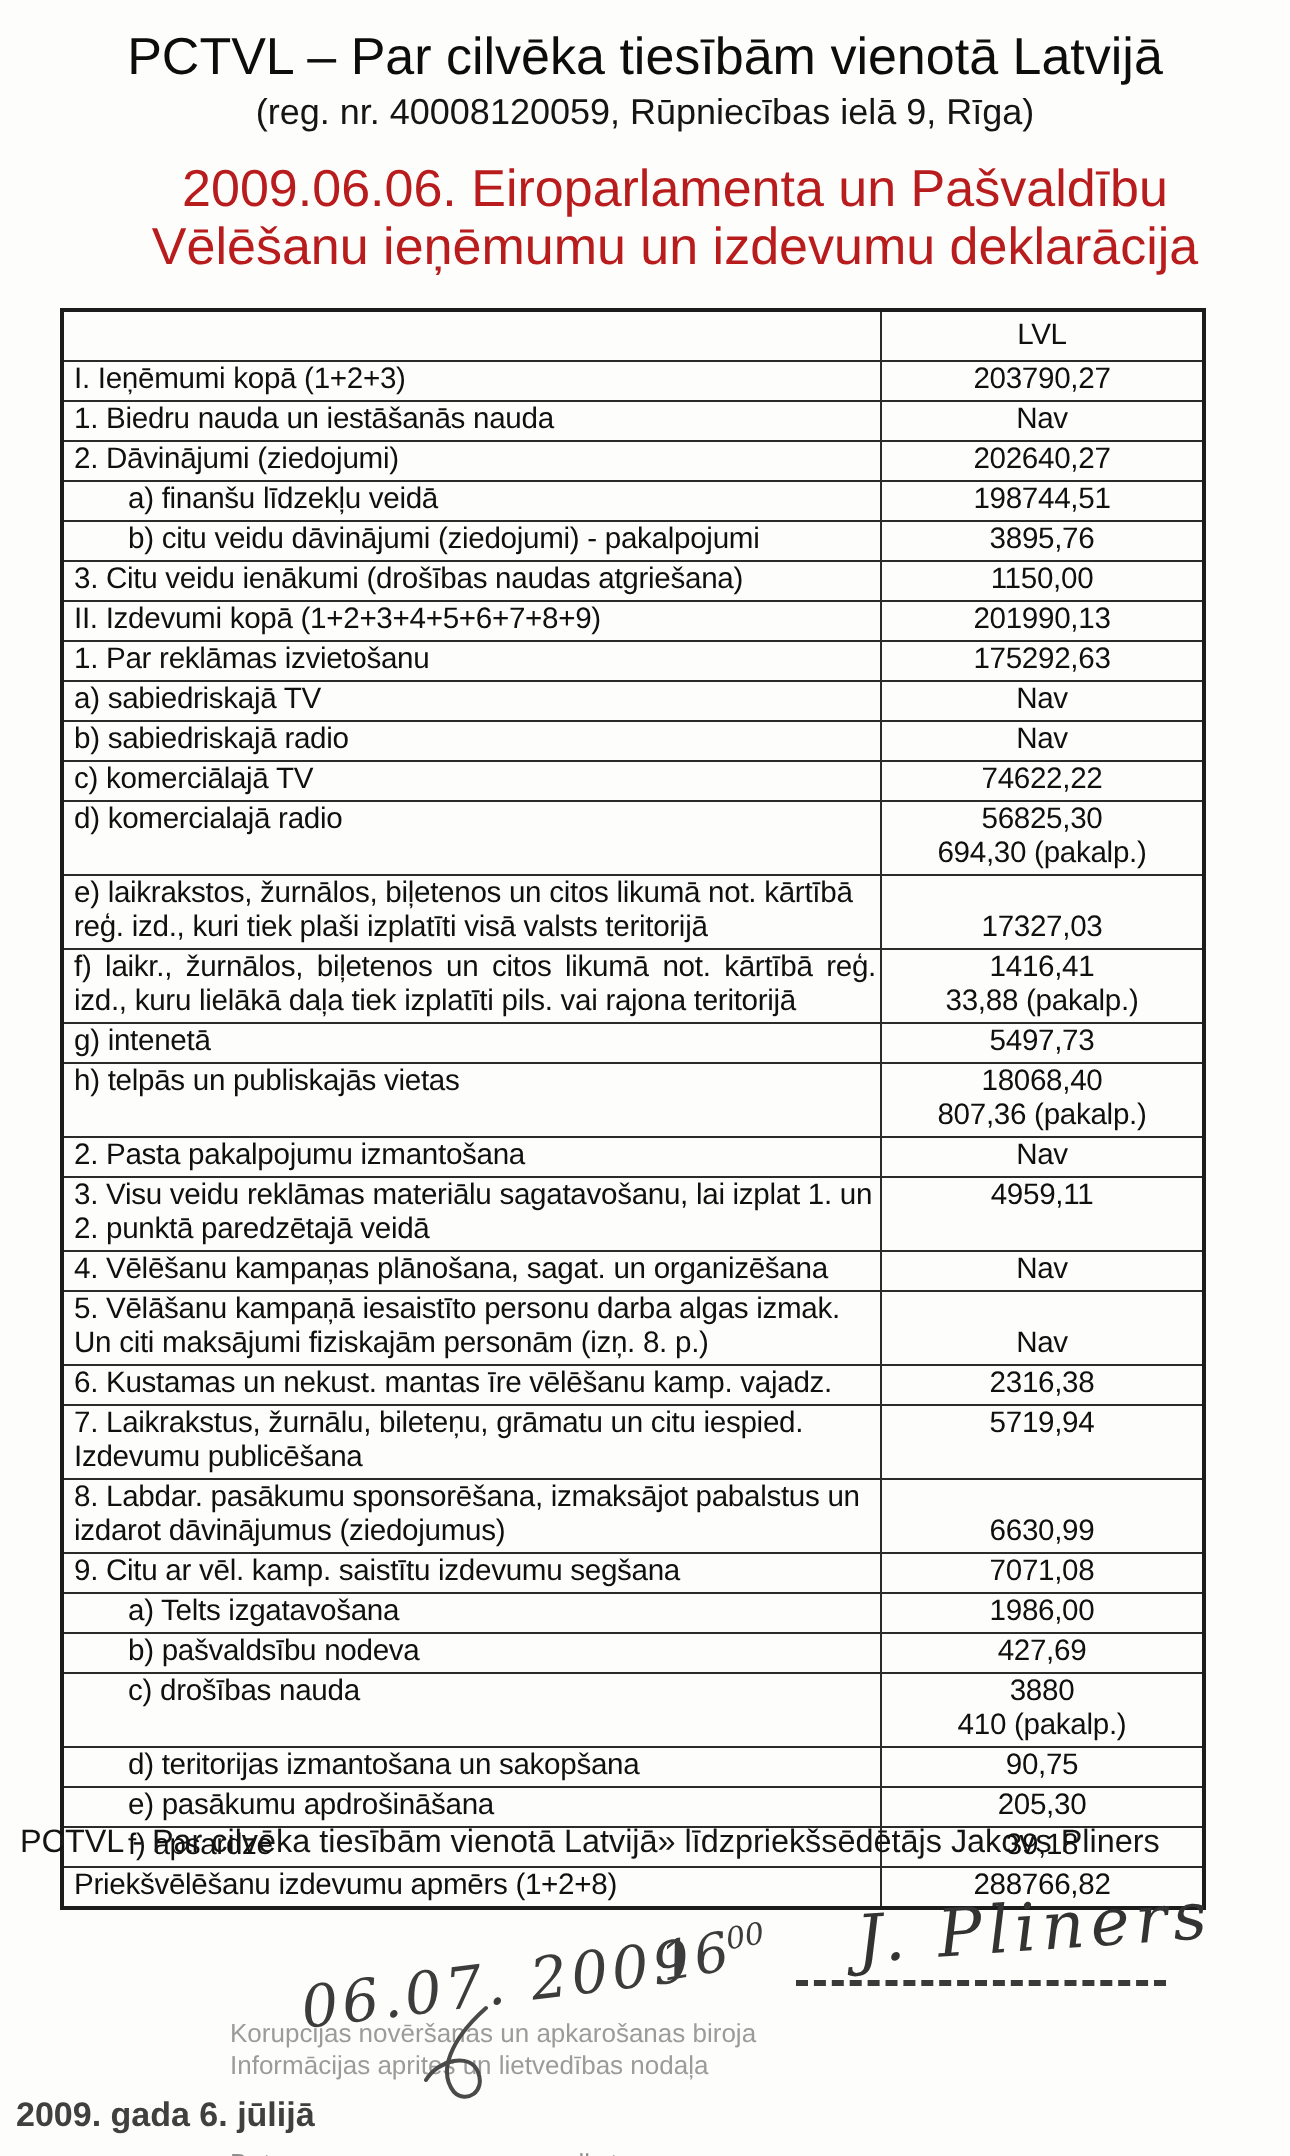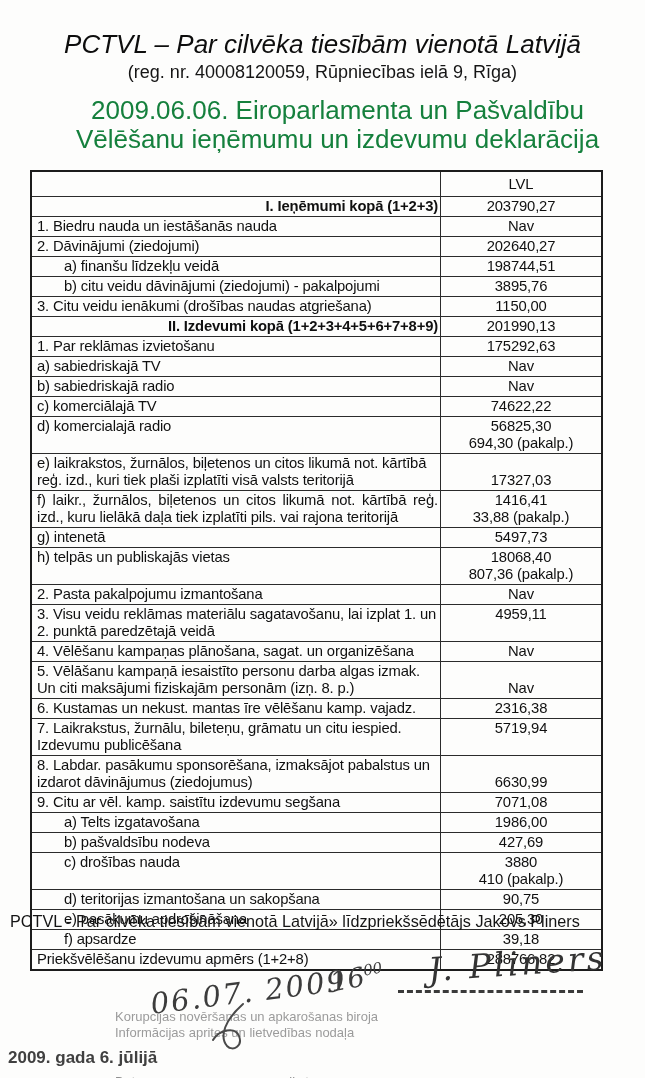--- a/index.html
+++ b/index.html
@@ -2,35 +2,35 @@
 <html><head>
 <meta charset="utf-8">
 <style>
   html,body{margin:0;padding:0;}
   body{
     width:645px;height:1078px;position:relative;overflow:hidden;
     background:#fdfdfc;color:#111;
     font-family:"Liberation Sans", sans-serif;
     -webkit-font-smoothing:antialiased;
   }
-  .org-title{margin-top:28px;text-align:center;font-size:26px;line-height:33px;color:#0d0d0d;font-style:italic;}
+  .org-title{margin-top:12px;text-align:center;font-size:26px;line-height:33px;color:#0d0d0d;}
   .org-reg{text-align:center;font-size:18px;line-height:23px;color:#151515;}
-  .doc-title{text-align:center;font-size:26px;line-height:29px;margin-top:12px;color:#15803d;margin-left:30px;}
+  .doc-title{text-align:center;font-size:26px;line-height:29px;margin-top:12px;color:#b91c1c;margin-left:30px;}
   table.decl{
     border-collapse:collapse;margin:16px 0 0 30px;width:573px;
     border:2px solid #1c1c1c;table-layout:fixed;
   }
   table.decl td,table.decl th{
     border:1px solid #2b2b2b;
     font-size:14.8px;line-height:17px;letter-spacing:-0.15px;
     font-weight:normal;color:#101010;
   }
   td.label{vertical-align:top;padding:1px 2px 1px 5px;text-align:left;}
   td.label.ind{padding-left:32px;}
-  td.label.c{text-align:right;font-weight:bold;}
+  td.label.c{text-align:left;}
   td.label.just{text-align:justify;text-align-last:auto;}
   td.value{width:158px;text-align:center;vertical-align:middle;padding:1px 2px;margin-left:44px;}
   td.value.v-top{vertical-align:top;}
   td.value.v-bottom{vertical-align:bottom;}
   .b{font-weight:bold;}
   th.empty-head{height:22px;border-right:1px solid #2b2b2b;}
   th.lvl-head{height:22px;text-align:center;font-size:16px;}
   .signer-line{position:absolute;left:10px;top:912px;font-size:16.2px;color:#141414;white-space:nowrap;}
   .date-line{position:absolute;left:8px;top:1048px;font-size:17px;font-weight:bold;color:#404040;}
   .stamp{position:absolute;left:115px;top:1009px;width:290px;color:#9b9b9b;font-size:13px;line-height:16px;}

